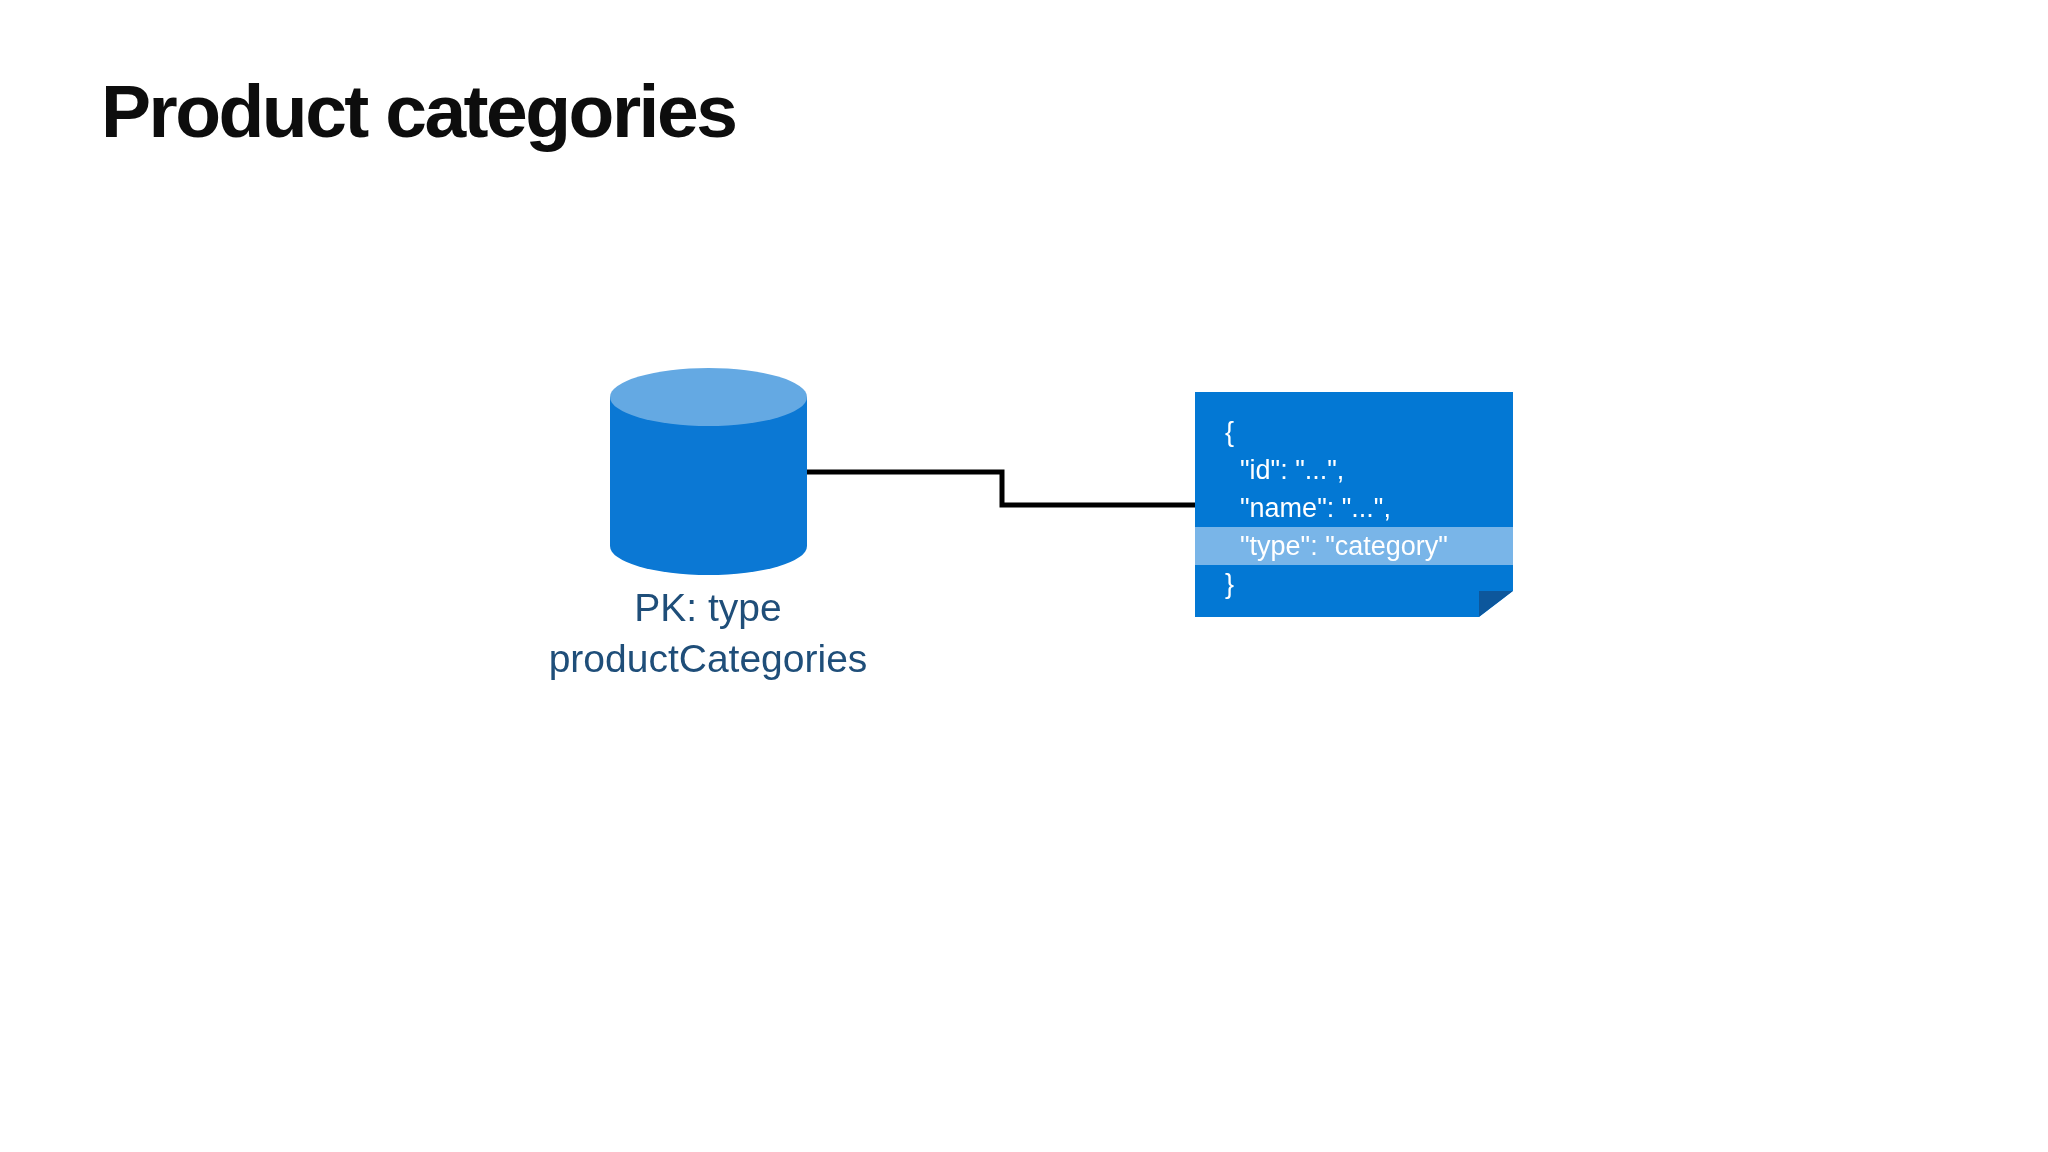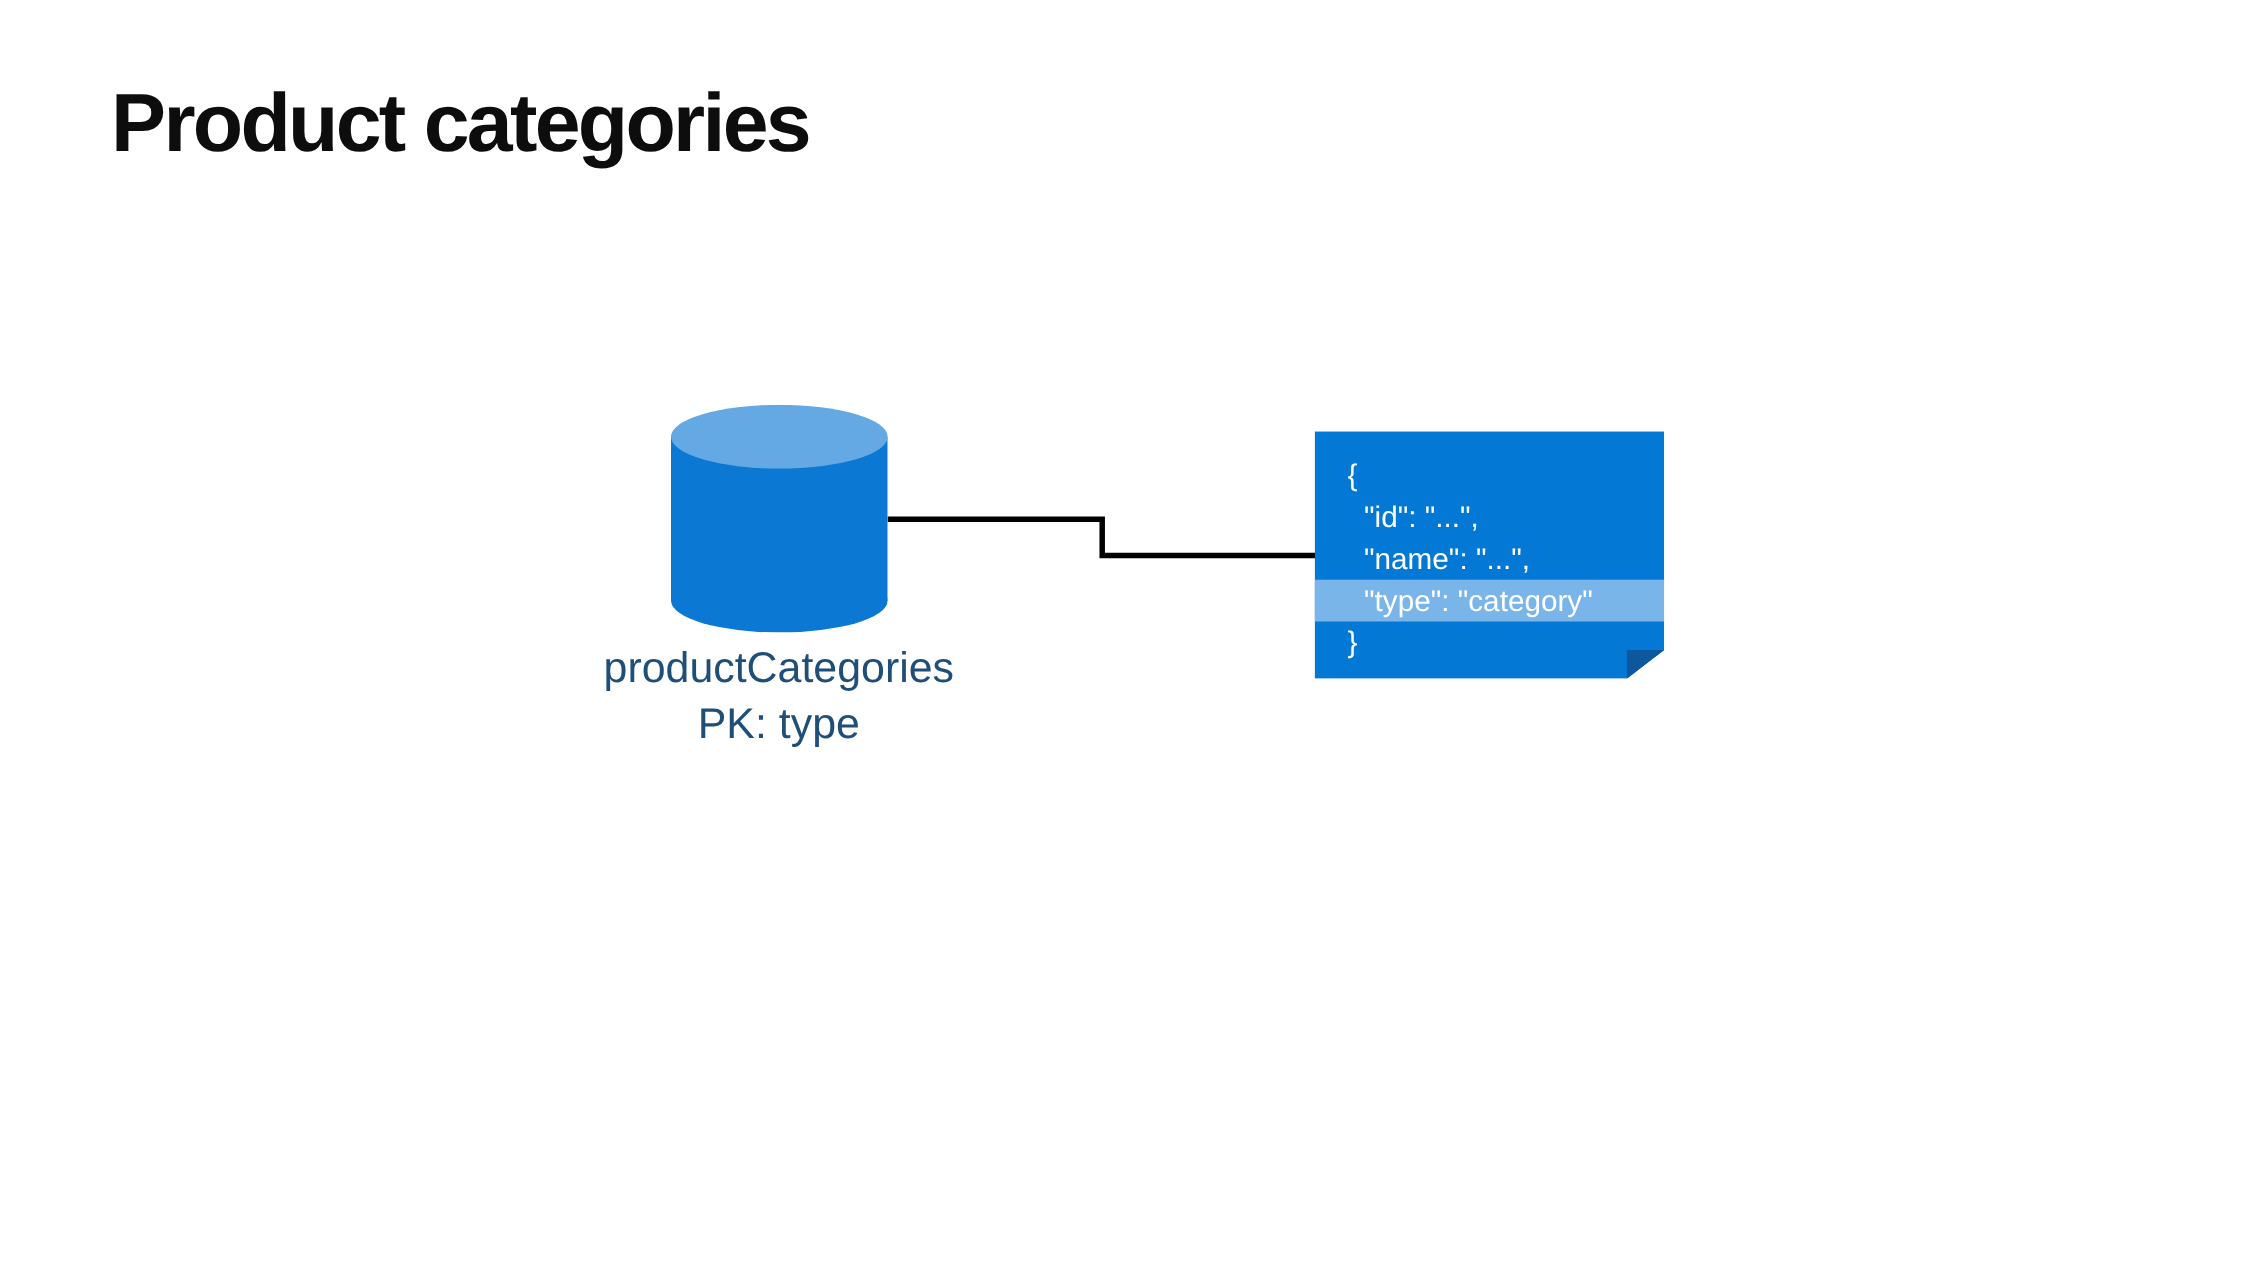--- a/index.html
+++ b/index.html
@@ -86,22 +86,22 @@
     <polyline fill="none" style="stroke: var(--connector);" stroke-width="5" points="807,472 1002,472 1002,505 1196,505"></polyline>
   </svg>
 
   <svg class="cylinder-svg" width="197" height="207" viewBox="0 0 197 207" aria-hidden="true">
     <ellipse cx="98.5" cy="178" rx="98.5" ry="29" style="fill: var(--cylinder-body);"></ellipse>
     <rect x="0" y="29" width="197" height="149" style="fill: var(--cylinder-body);"></rect>
     <ellipse cx="98.5" cy="29" rx="98.5" ry="29" style="fill: var(--cylinder-top);"></ellipse>
   </svg>
 
   <div class="container-label">
+    <div>PK: type</div>
     <div>productCategories</div>
-    <div>PK: type</div>
   </div>
 
   <div class="json-card">
     <span class="code-line">{</span>
     <span class="code-line">  "id": "...",</span>
     <span class="code-line">  "name": "...",</span>
     <span class="code-line highlight">  "type": "category"</span>
     <span class="code-line">}</span>
     <svg class="fold-triangle" width="34" height="26" viewBox="0 0 34 26" aria-hidden="true">
       <polygon points="0,0 34,0 0,26" style="fill: var(--fold);"></polygon>

